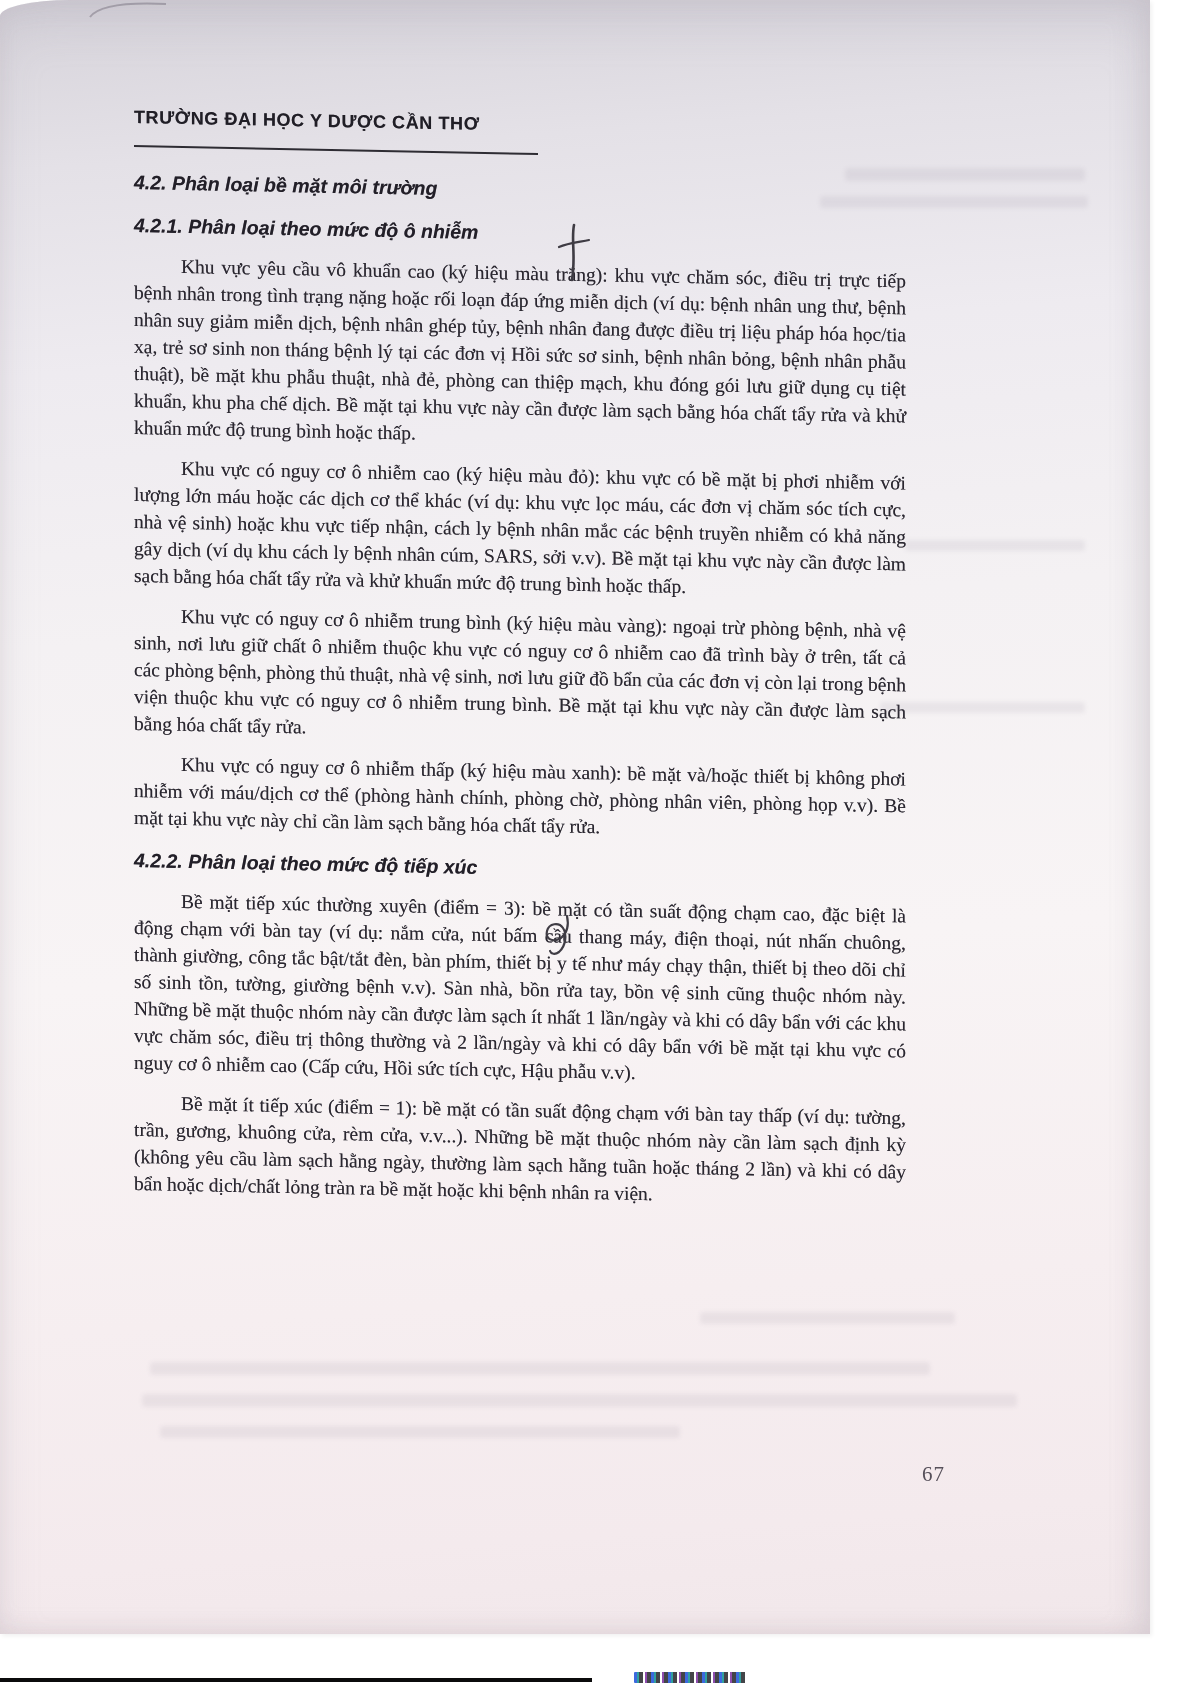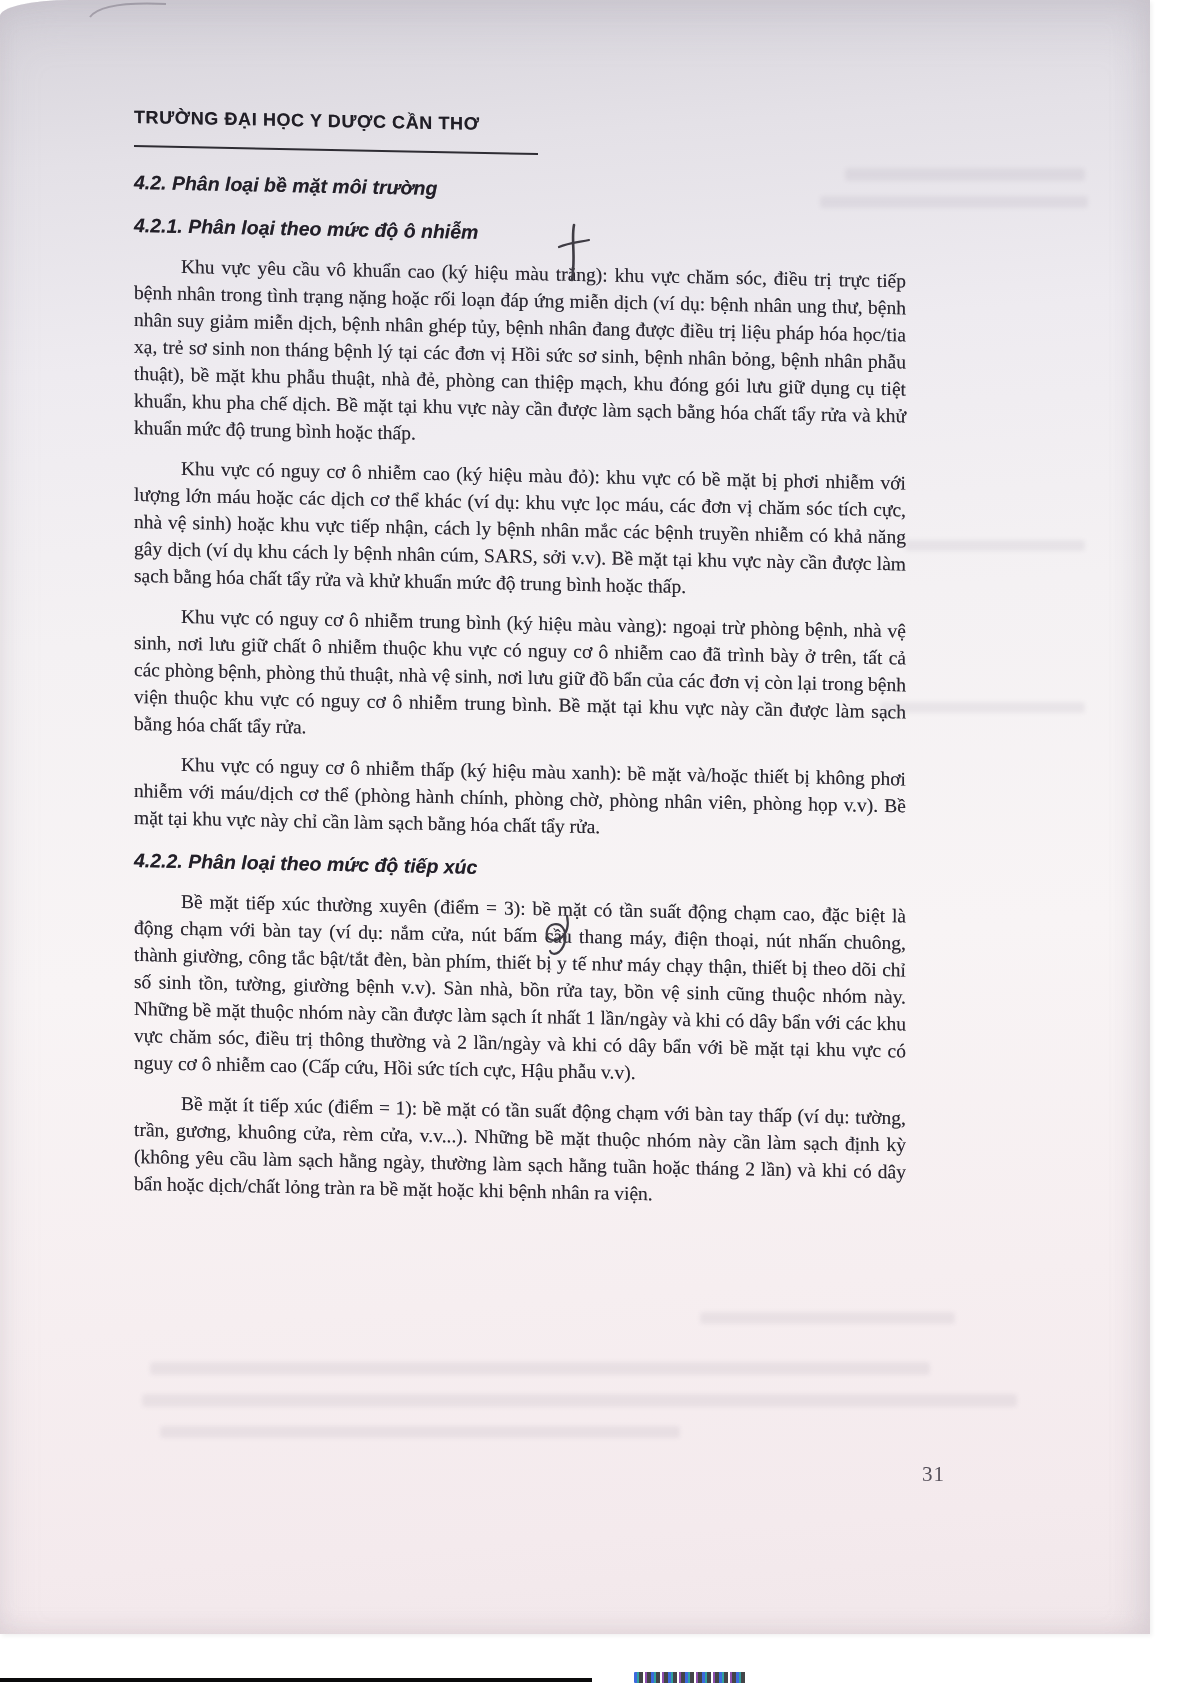--- a/index.html
+++ b/index.html
@@ -99,17 +99,17 @@
 
   <div class="ghost" style="left:845px;top:168px;width:240px;height:13px"></div>
   <div class="ghost" style="left:820px;top:196px;width:268px;height:12px"></div>
   <div class="ghost" style="left:905px;top:540px;width:180px;height:11px"></div>
   <div class="ghost" style="left:880px;top:702px;width:205px;height:11px"></div>
   <div class="ghost" style="left:700px;top:1312px;width:255px;height:12px"></div>
   <div class="ghost" style="left:150px;top:1362px;width:780px;height:13px"></div>
   <div class="ghost" style="left:142px;top:1394px;width:875px;height:13px"></div>
   <div class="ghost" style="left:160px;top:1426px;width:520px;height:12px"></div>
 
-  <div class="pageno">31</div>
+  <div class="pageno">67</div>
 </div>
 
 <div class="black-bar"></div>
 <div class="color-frag"></div>
 
 </body></html>

